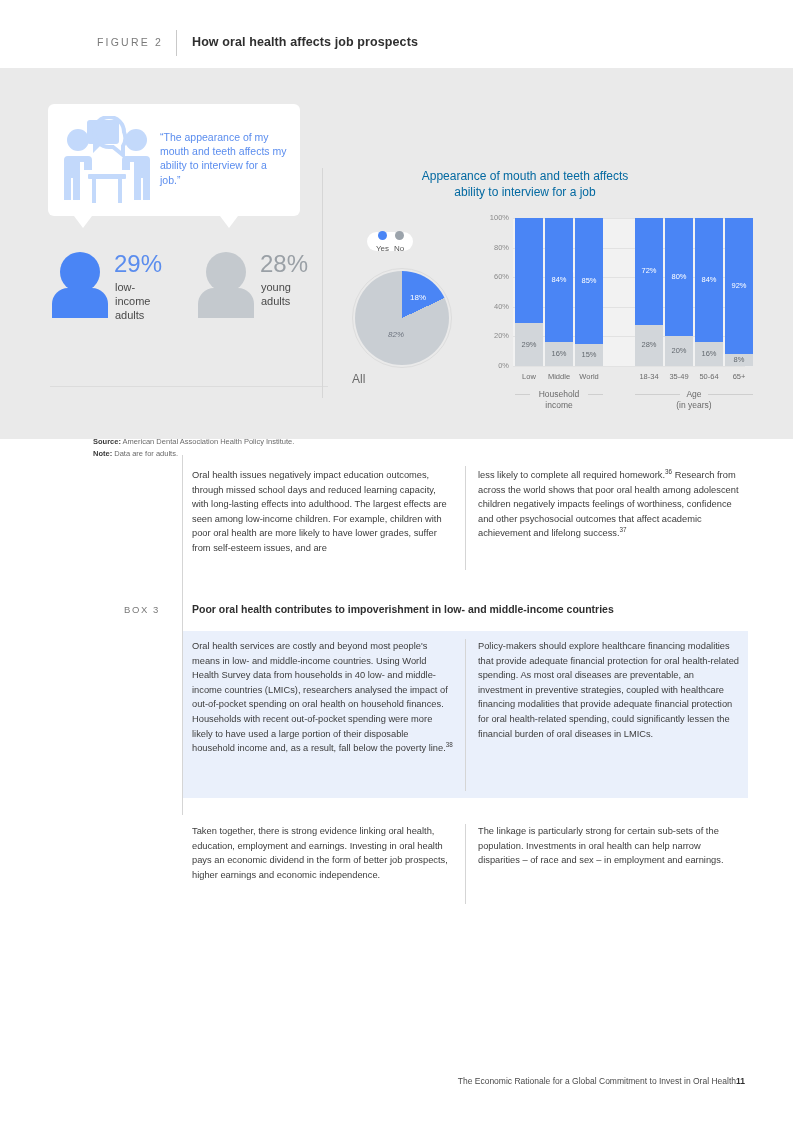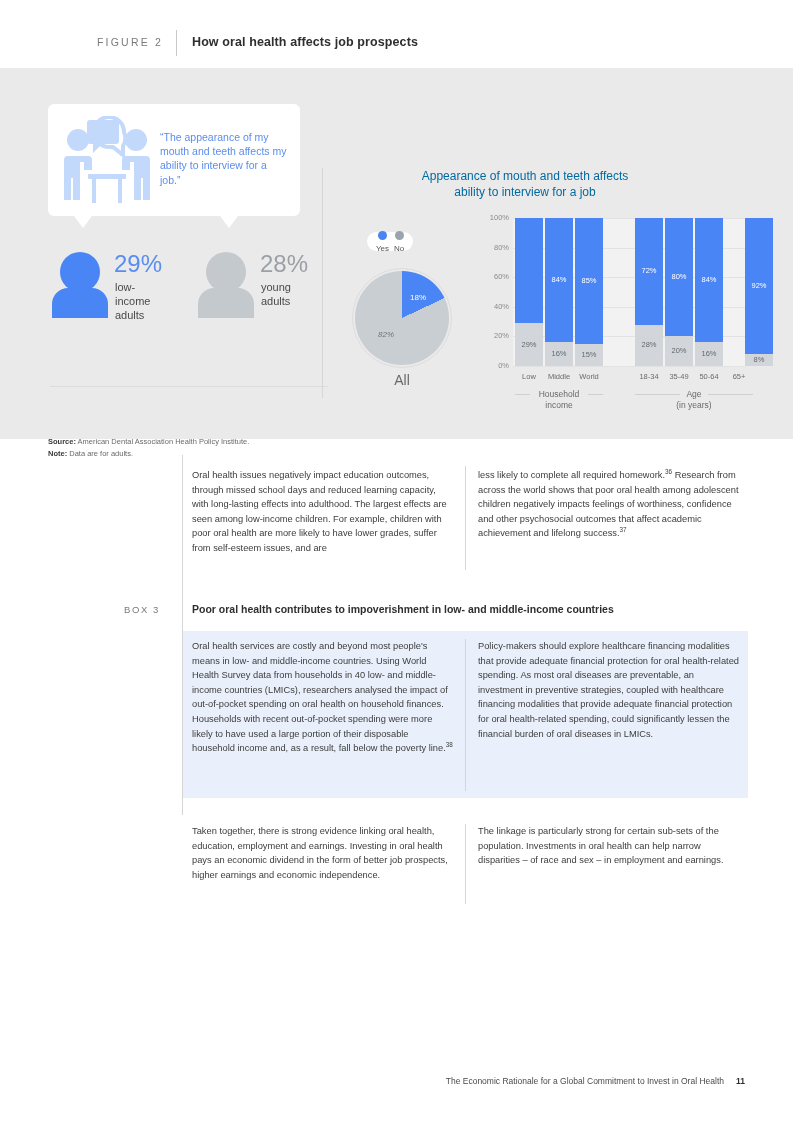--- a/index.html
+++ b/index.html
@@ -90,59 +90,59 @@
   .pie-wrap { position:absolute; left:352px; top:200px; width:100px; height:112px; }
   .pie-ring {
     position:absolute; left:0; top:0; width:100px; height:100px;
     border-radius:50%; border:1px solid #dddddd;
   }
   .pie {
     position:absolute; left:3px; top:3px; width:94px; height:94px; border-radius:50%;
   }
   .pie-lbl { position:absolute; font-size:8px; }
   .pie-lbl.yes { left:58px; top:25px; color:#ffffff; }
-  .pie-lbl.no  { left:26px; top:62px; color:#6f7680;font-style:italic; }
-  .pie-cap { position:absolute; left:0; top:104px; width:100px; text-align:center; font-size:14px; color:#6a6a6a; }
+  .pie-lbl.no  { left:36px; top:62px; color:#6f7680;font-style:italic; }
+  .pie-cap { position:absolute; left:0; top:104px; width:100px; text-align:left; font-size:12px; color:#6a6a6a; }
 
   .plot { position:absolute; left:513px; top:150px; width:232px; height:148px; }
   .plot-bg { position:absolute; left:0; top:0; width:232px; height:148px; background:#f2f2f2; }
   .gridline { position:absolute; left:0; width:232px; height:1px; background:#e2e2e2; }
   .axis-lbl {
     position:absolute; right:737px; width:26px; text-align:right;
     font-size:7.5px; color:#8a8a8a;
   }
   .bar-col { position:absolute; bottom:0; width:28px; }
   .seg-yes { position:absolute; left:0; width:100%; background:#4a85f5; }
   .seg-no  { position:absolute; left:0; bottom:0; width:100%; background:#d2d6da; }
   .seg-val { position:absolute; left:0; width:100%; text-align:center; font-size:7.5px; }
   .seg-val.on-blue { color:#ffffff; }
   .seg-val.on-grey { color:#63696f; }
   .tick-lbl { position:absolute; width:40px; text-align:center; font-size:7.5px; color:#6a6a6a; }
   .grp { position:absolute; font-size:8.5px; color:#6a6a6a; text-align:center; line-height:11px; }
   .grp-rule { position:absolute; height:1px; background:#cfcfcf; }
 
   
   .srcnote { position:absolute; left:48px; top:368px; font-size:7.5px; line-height:11.5px; color:#6a6a6a; }
-  .srcnote b { color:#3a3a3a; }
+  .srcnote b { color:#3a3a3a;margin-left:45px; }
 
   
   .body-rule { position:absolute; left:182px; top:455px; width:1px; height:360px; background:#d5d5d5; }
   .col-rule  { position:absolute; width:1px; background:#d5d5d5; }
 
   .tcol { position:absolute; font-size:9.3px; line-height:14.6px; color:#3c3c3c; }
   sup { font-size:6.3px; vertical-align:super; line-height:0; }
 
   .box-label { position:absolute; left:124px; top:604px; font-size:9.5px; letter-spacing:1.6px; color:#7a7a7a; }
   .box-title { position:absolute; left:192px; top:603px; font-size:10.5px; font-weight:bold; color:#2f2f2f; }
 
   .box-bg { position:absolute; left:183px; top:631px; width:565px; height:167px; background:#eaf0fb; }
 
   
   .footer { position:absolute; left:0; top:1076px; width:745px; text-align:right; font-size:8.5px; color:#4a4a4a; }
-  .footer .pg { margin-left:12px; font-weight:bold; color:#2f2f2f; }
+  .footer .pg { font-weight:bold; color:#2f2f2f; }
 </style>
 </head>
 <body>
 
 <div class="fig-header">
   <div class="fig-label">FIGURE 2</div>
   <div class="fig-rule"></div>
   <div class="fig-title">How oral health affects job prospects</div>
 </div>
 
@@ -273,21 +273,21 @@
           </div>
         </div>
         <div class="bar-col" style="left: 182px; height: 148px;">
           <div class="seg-yes" style="bottom: 23.68px; height: 124.32px;">
             <div class="seg-val on-blue" style="top: 57.16px;">84%</div>
           </div>
           <div class="seg-no" style="height: 23.68px;">
             <div class="seg-val on-grey" style="top: 6.84px;">16%</div>
           </div>
         </div>
-        <div class="bar-col" style="left: 212px; height: 148px; margin-left: 20px;">
+        <div class="bar-col" style="left: 212px; height: 148px;">
           <div class="seg-yes" style="bottom: 11.84px; height: 136.16px;">
             <div class="seg-val on-blue" style="top: 63.08px;">92%</div>
           </div>
           <div class="seg-no" style="height: 11.84px;">
             <div class="seg-val on-grey" style="top: 1px;">8%</div>
           </div>
         </div>
       </div>
   </div>
   <div id="yaxis">

